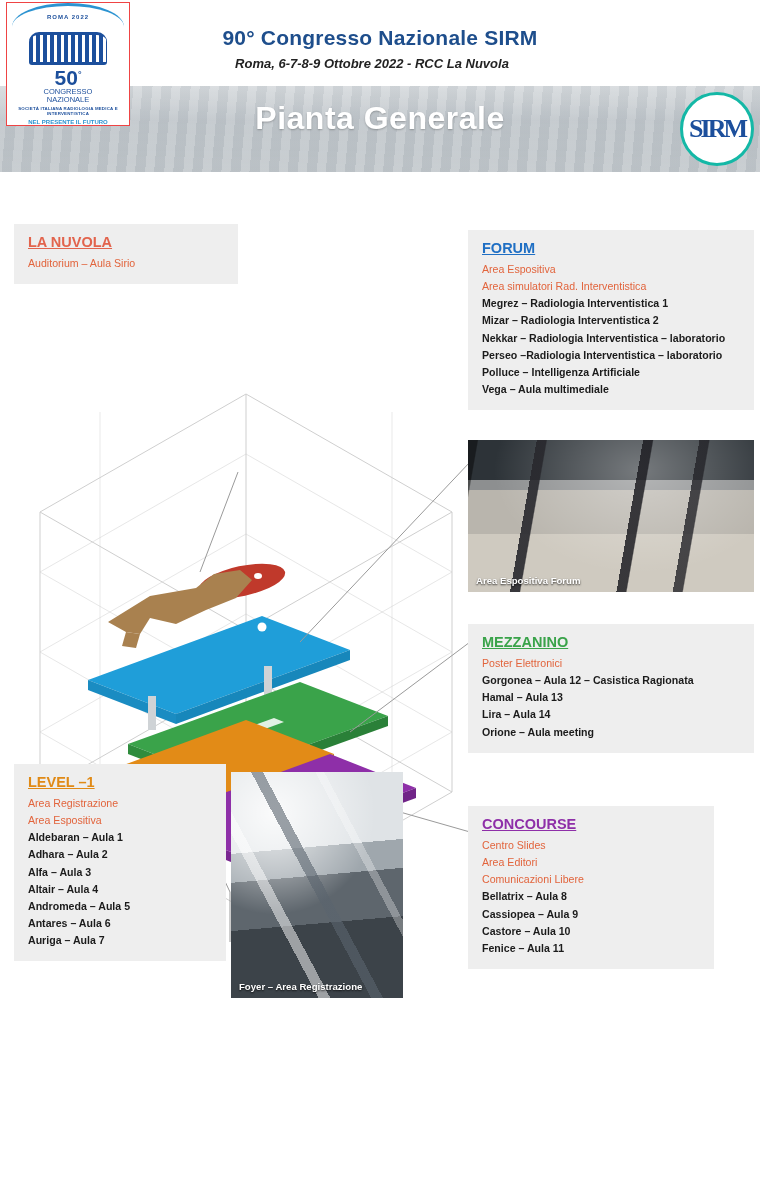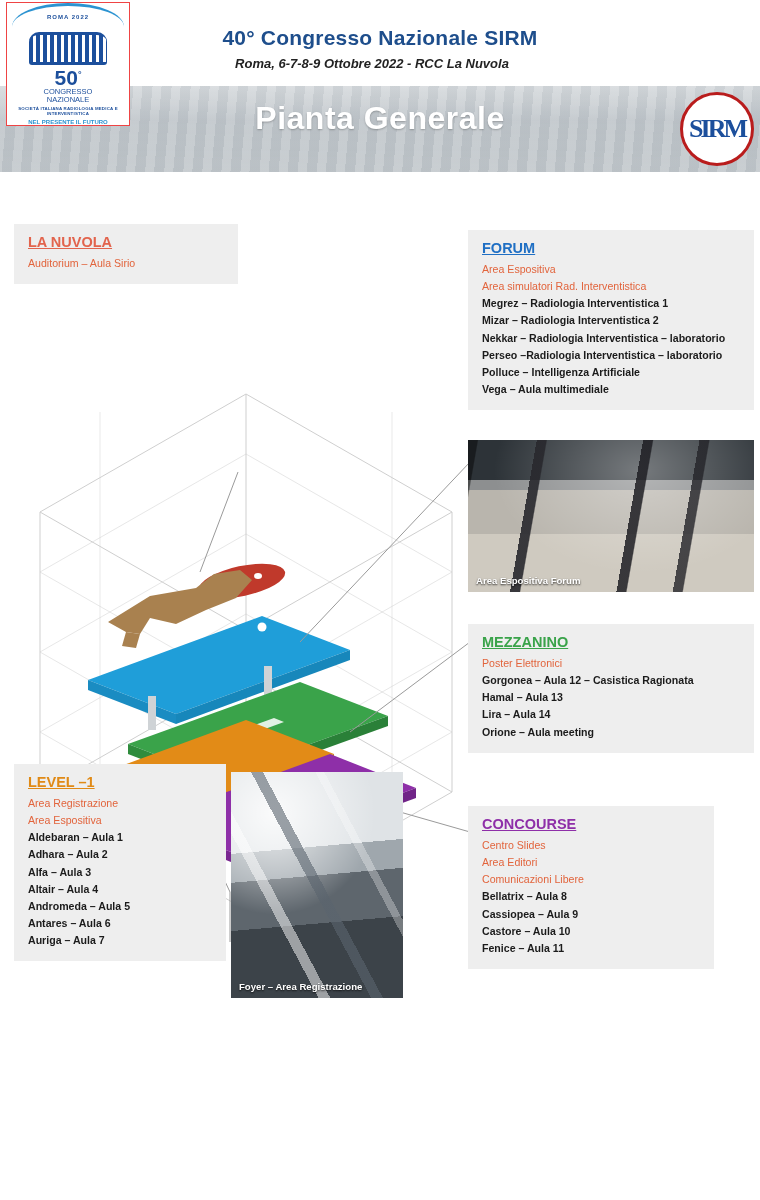--- a/index.html
+++ b/index.html
@@ -97,21 +97,21 @@
   .logo-left .payoff {
     font-size: 6px; font-weight: bold; color: #2b93d1; margin-top: 3px;
     text-align: center;
   }
 
   
   .logo-right {
     position: absolute; right: 6px; top: 92px;
     width: 74px; height: 74px;
     border-radius: 50%;
-    border: 3px solid #b91c1c;
+    border: 3px solid #14b8a6;
     background: #ffffff;
     display: flex; align-items: center; justify-content: center;
     font-size: 26px; font-weight: bold; color: #1c4f9c;
     font-family: "Liberation Serif", serif;
     letter-spacing: -3px;
   }
 
   
   .canvas {
     position: absolute; left: 0; top: 172px;
@@ -211,21 +211,21 @@
       <div class="roma">ROMA 2022</div>
     </div>
     <div class="colosseum"></div>
     <div class="fifty"><span>50</span><sup>°</sup></div>
     <div class="cong">CONGRESSO</div>
     <div class="cong">NAZIONALE</div>
     <div class="soc">SOCIETÀ ITALIANA RADIOLOGIA MEDICA E INTERVENTISTICA</div>
     <div class="payoff">NEL PRESENTE IL FUTURO</div>
   </div>
 
-  <div class="title-main">40° Congresso Nazionale SIRM</div>
+  <div class="title-main">90° Congresso Nazionale SIRM</div>
   <div class="title-sub">Roma, 6-7-8-9 Ottobre 2022 - RCC La Nuvola</div>
   <div class="title-banner">Pianta Generale</div>
 
   <div class="logo-right">SIRM</div>
 </div>
 
 <div class="canvas">
 
   <svg id="diagram" viewBox="0 0 760 1028">
 

